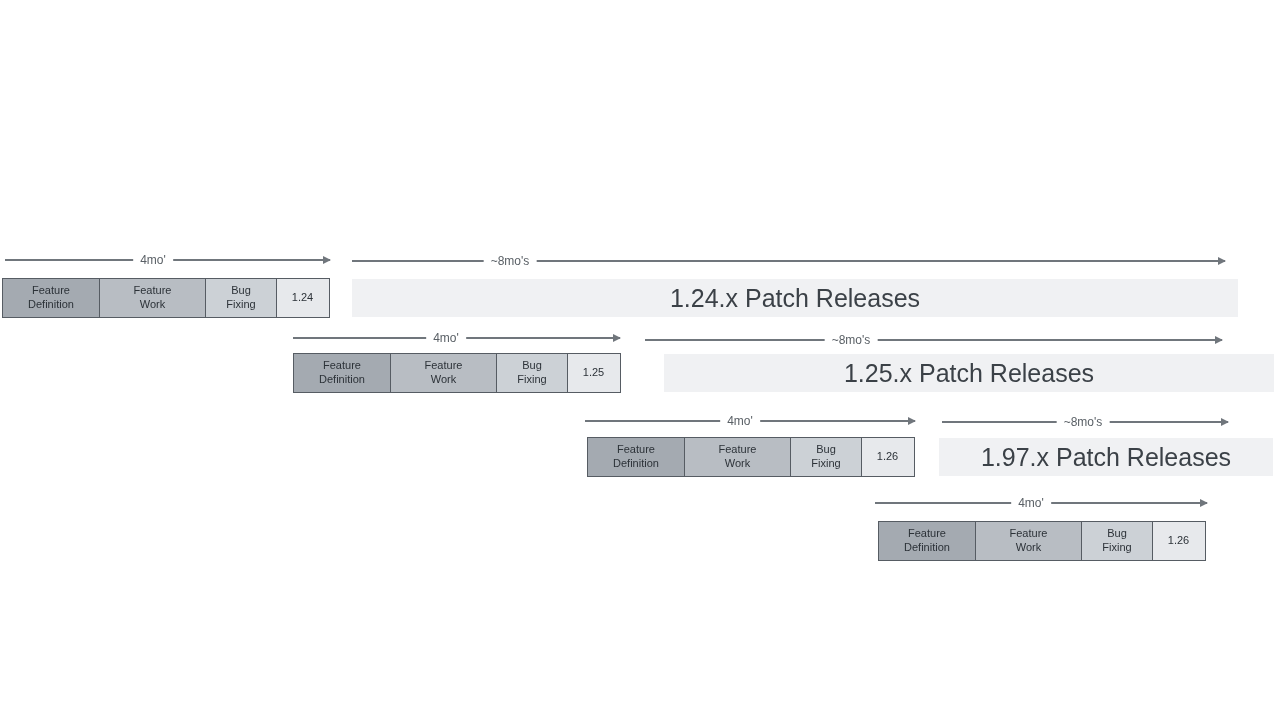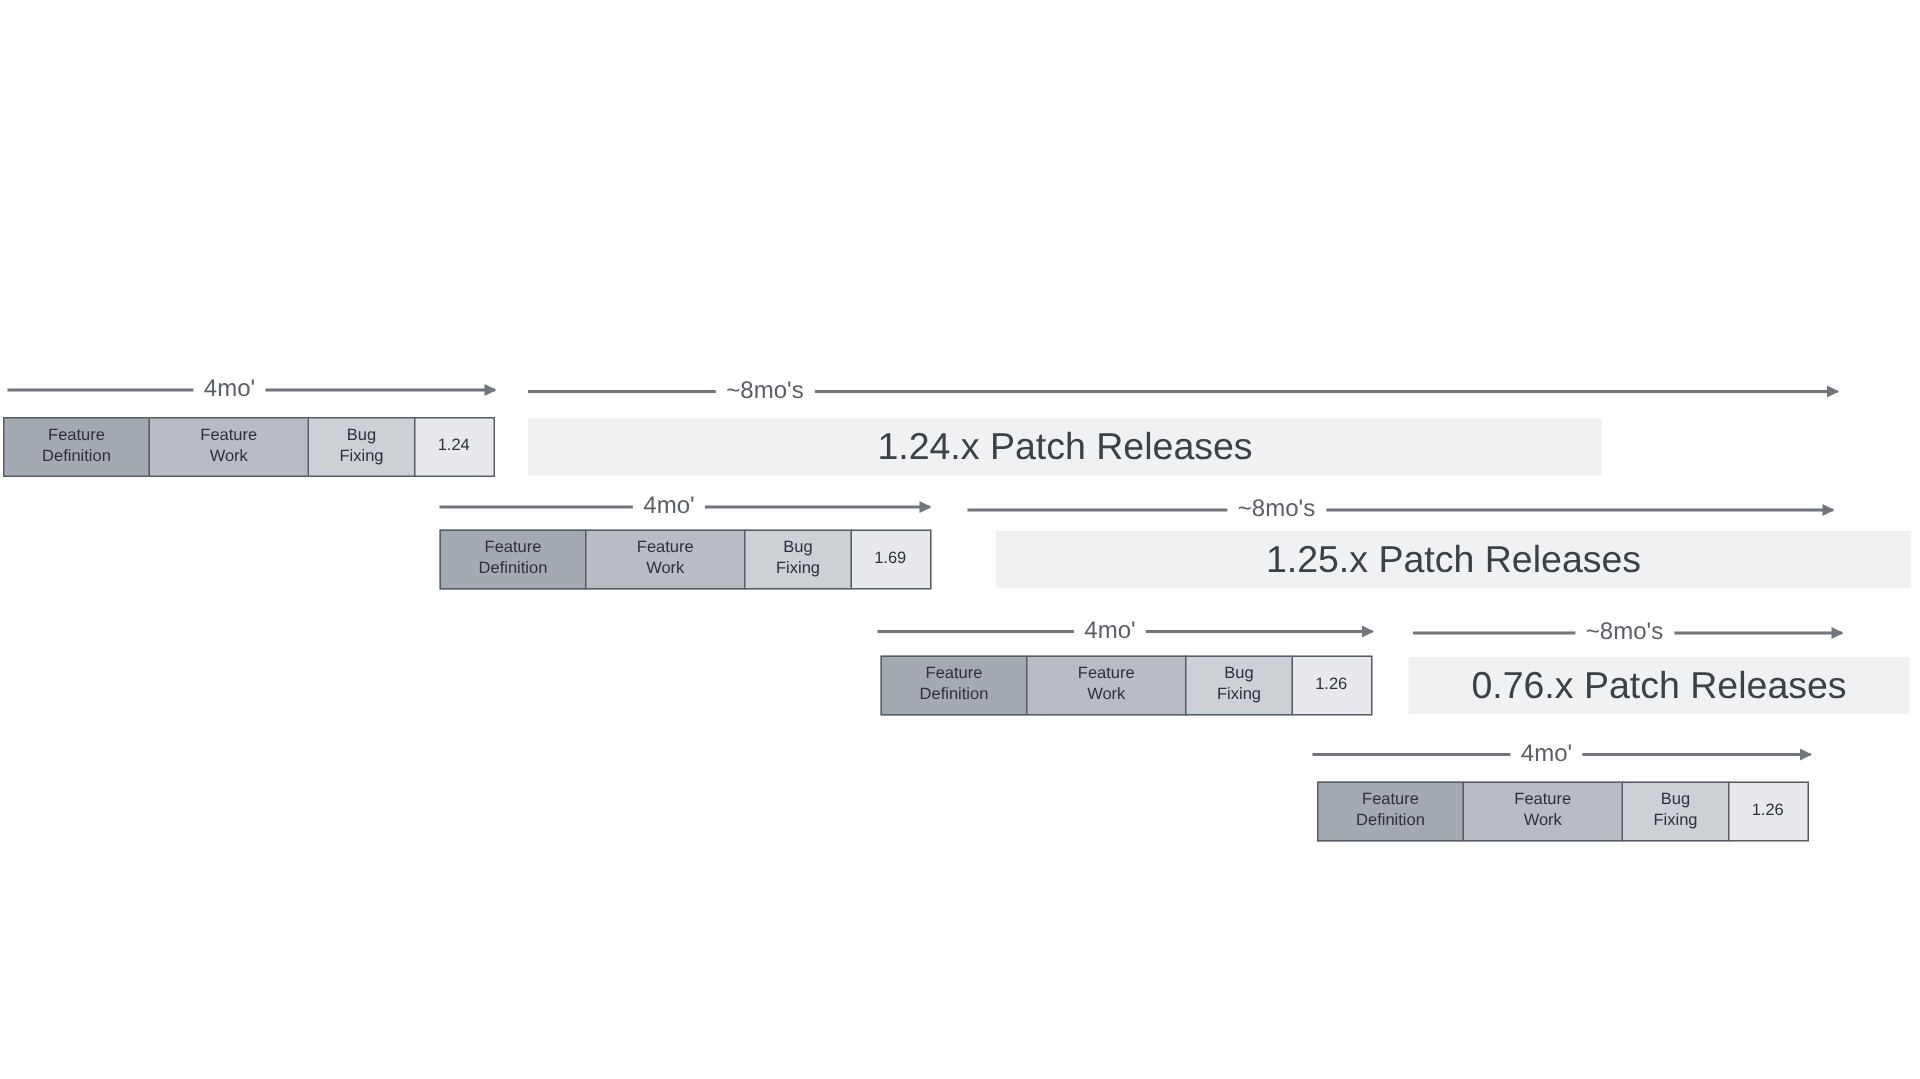--- a/index.html
+++ b/index.html
@@ -32,21 +32,21 @@
     border-left: 8px solid var(--arrow, #70767c);
     border-top: 4px solid transparent;
     border-bottom: 4px solid transparent;
   }
   .arrow-label {
     position: absolute;
     top: -1px;
     transform: translate(-50%, -50%);
     background: #ffffff;
     padding: 0 7px;
-    font-size: 16px;
+    font-size: 12px;
     white-space: nowrap;
     color: var(--duration-text, #5a6066);
   }
   
   .phases {
     position: absolute;
     display: flex;
     height: 40px;
     justify-content: space-between;
   }
@@ -98,38 +98,38 @@
       <div class="phase phase-work">Feature
 Work</div>
       <div class="phase phase-fixing">Bug
 Fixing</div>
       <div class="version-box">1.24</div>
     </div>
     <div class="arrow" style="left:352px; top:260px; width:873px">
       <span class="arrow-label" style="left:158px">~8mo's</span>
       <span class="arrow-head"></span>
     </div>
-    <div class="patch-bar" style="left:352px; top:279px; width:716px">
+    <div class="patch-bar" style="left:352px; top:279px; width:886px">
       <span>1.24.x Patch Releases</span>
     </div>
   </section>
 
   <section>
     <div class="arrow" style="left:293px; top:337px; width:327px">
       <span class="arrow-label" style="left:153px">4mo'</span>
       <span class="arrow-head"></span>
     </div>
     <div class="phases" style="left:293px; top:353px">
       <div class="phase phase-definition">Feature
 Definition</div>
       <div class="phase phase-work">Feature
 Work</div>
       <div class="phase phase-fixing">Bug
 Fixing</div>
-      <div class="version-box">1.69</div>
+      <div class="version-box">1.25</div>
     </div>
     <div class="arrow" style="left:645px; top:339px; width:577px">
       <span class="arrow-label" style="left:206px">~8mo's</span>
       <span class="arrow-head"></span>
     </div>
     <div class="patch-bar" style="left:664px; top:354px; width:610px">
       <span>1.25.x Patch Releases</span>
     </div>
   </section>
 
@@ -145,21 +145,21 @@
 Work</div>
       <div class="phase phase-fixing">Bug
 Fixing</div>
       <div class="version-box">1.26</div>
     </div>
     <div class="arrow" style="left:942px; top:421px; width:286px">
       <span class="arrow-label" style="left:141px">~8mo's</span>
       <span class="arrow-head"></span>
     </div>
     <div class="patch-bar" style="left:939px; top:438px; width:334px">
-      <span>0.76.x Patch Releases</span>
+      <span>1.97.x Patch Releases</span>
     </div>
   </section>
 
   <section>
     <div class="arrow" style="left:875px; top:502px; width:332px">
       <span class="arrow-label" style="left:156px">4mo'</span>
       <span class="arrow-head"></span>
     </div>
     <div class="phases" style="left:878px; top:521px">
       <div class="phase phase-definition">Feature

